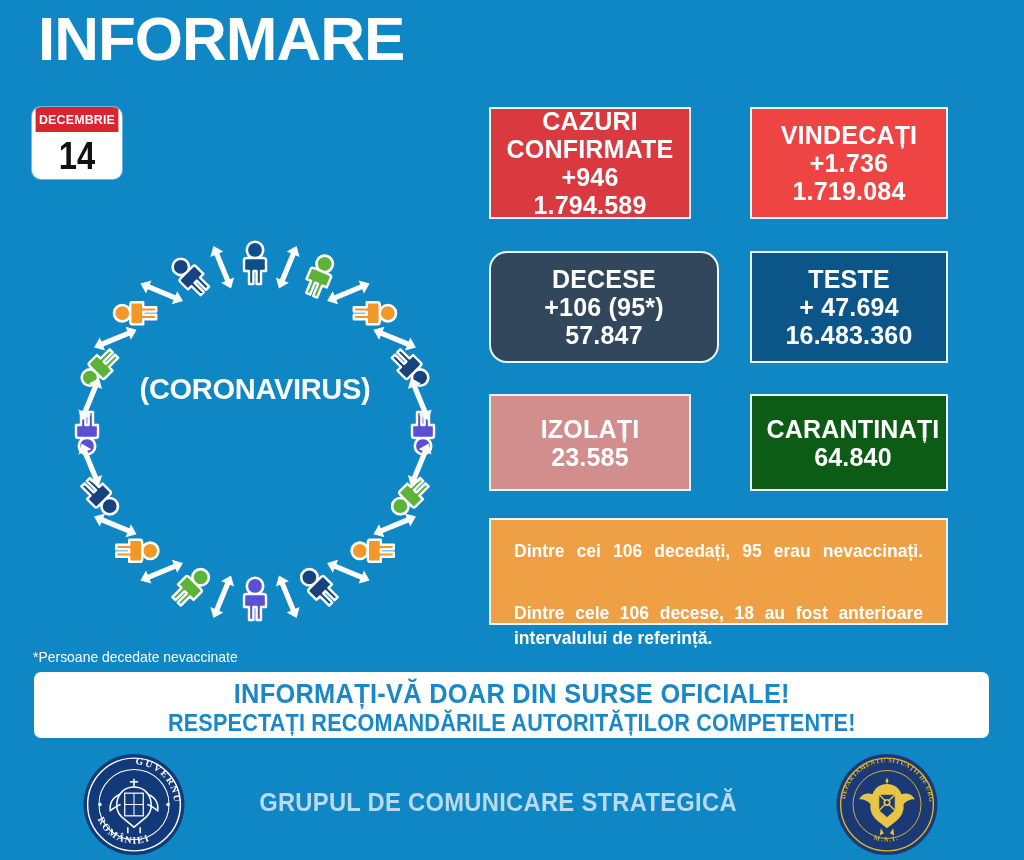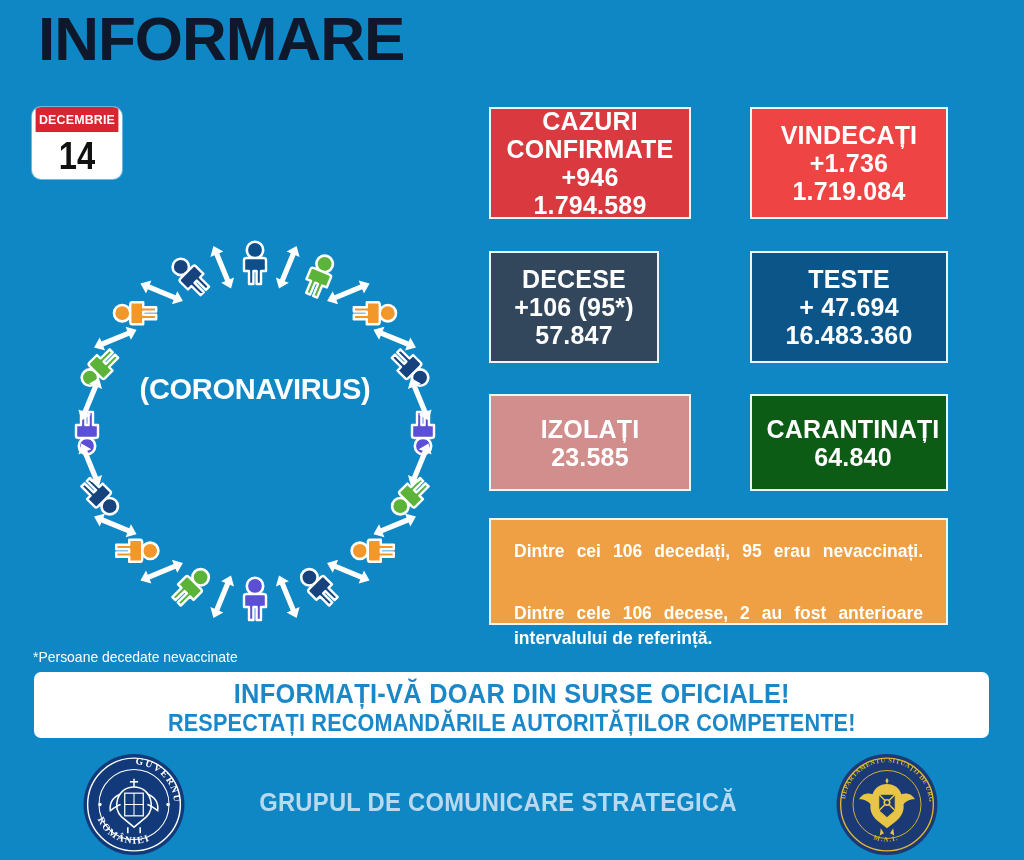--- a/index.html
+++ b/index.html
@@ -8,21 +8,21 @@
     background:#0f87c4;
     font-family:"Liberation Sans", sans-serif;
     overflow:hidden;
     position:relative;
   }
   .stage{position:absolute;inset:0;width:1024px;height:860px;}
 
   
   .title{
     position:absolute;left:38px;top:8px;
-    font-size:62px;font-weight:bold;color:#0f172a;
+    font-size:62px;font-weight:bold;color:#ffffff;
     letter-spacing:-1px;line-height:1;
   }
 
   
   .calendar{
     position:absolute;left:32px;top:107px;width:90px;height:72px;
     background:#ffffff;border-radius:9px;overflow:hidden;
     box-shadow:0 0 0 1px rgba(255,255,255,.4);
   }
   .cal-head{
@@ -58,21 +58,21 @@
     border:2px solid #eaf6fd;
     color:#ffffff;
     display:flex;flex-direction:column;align-items:center;justify-content:center;
     line-height:1.12;
   }
   .box .bt{font-size:25px;font-weight:bold;letter-spacing:.2px;}
   .box .bv{font-size:25px;font-weight:bold;letter-spacing:.2px;}
 
   #box-cases     {left:489px;top:107px;width:202px;height:112px;background:#d9393f;}
   #box-recovered {left:750px;top:107px;width:198px;height:112px;background:#ef4444;}
-  #box-deaths    {left:489px;top:251px;width:170px;height:112px;background:#33475c;}
+  #box-deaths    {left:489px;top:251px;width:230px;height:112px;background:#33475c;border-radius:18px;}
   #box-tests     {left:750px;top:251px;width:198px;height:112px;background:#0b5589;}
   #box-isolated  {left:489px;top:394px;width:202px;height:97px;background:#d28d8d;}
   #box-quarantine{left:750px;top:394px;width:198px;height:97px;background:#0d5c15;padding-left:8px;}
 
   
   .note{
     position:absolute;left:489px;top:518px;width:459px;height:107px;
     box-sizing:border-box;background:#efa044;border:2px solid #eaf6fd;
     color:#ffffff;font-size:17.5px;font-weight:bold;
     padding:7px 11px 0 11px;text-align:justify;line-height:1.42;
@@ -271,21 +271,21 @@
     <div class="bv">23.585</div>
   </div>
 
   <div class="box" id="box-quarantine">
     <div class="bt">CARANTINAȚI</div>
     <div class="bv">64.840</div>
   </div>
 
   <div class="note">
     <p>Dintre cei 106 decedați, 95 erau nevaccinați.</p>
-    <p class="last">Dintre cele 106 decese, 2 au fost anterioare intervalului de referință.</p>
+    <p class="last">Dintre cele 106 decese, 18 au fost anterioare intervalului de referință.</p>
   </div>
 
   <div class="footnote">*Persoane decedate nevaccinate</div>
 
   <div class="banner">
     <div class="b1">INFORMAȚI-VĂ DOAR DIN SURSE OFICIALE!</div>
     <div class="b2">RESPECTAȚI RECOMANDĂRILE AUTORITĂȚILOR COMPETENTE!</div>
   </div>
 
   <div class="emblem" id="emblem-gov">

